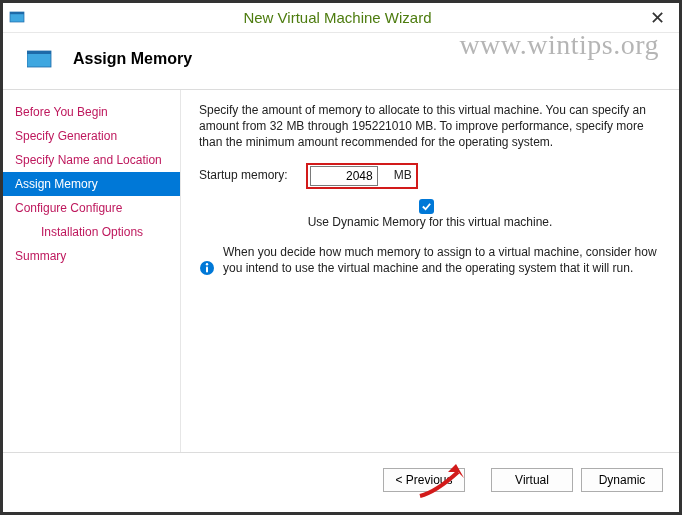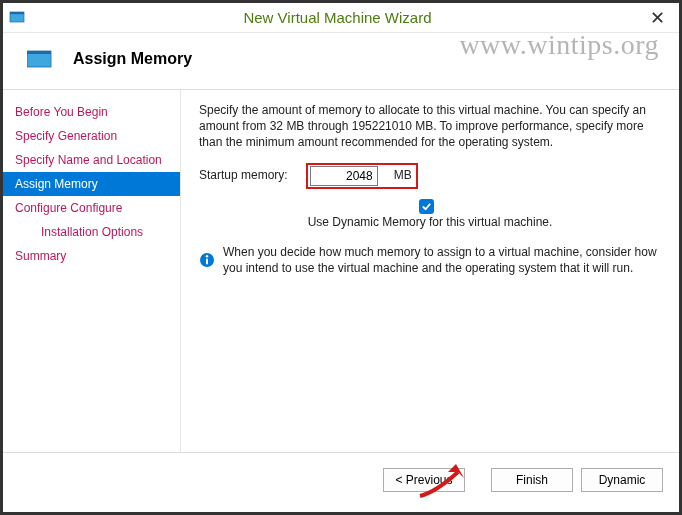--- a/index.html
+++ b/index.html
@@ -130,21 +130,21 @@
       background: #0078d7;
       color: #fff;
       display: flex;
       align-items: center;
       justify-content: center;
       font-size: 11px;
       margin-right: 7px;
     }
     .info-row {
       display: flex;
-      align-items: center;
+      align-items: flex-end;
       gap: 8px;
     }
     .info-icon {
       width: 16px; height: 16px;
       flex-shrink: 0;
       margin-top: 1px;
     }
     .footer {
       border-top: 1px solid #dcdcdc;
       height: 54px;
@@ -241,20 +241,20 @@
         </svg>
       </span>
       <span>When you decide how much memory to assign to a virtual machine, consider how you intend to use the virtual machine and the operating system that it will run.</span>
     </div>
   </div>
 </div>
 
 <div class="footer">
   <button>&lt; Previous</button>
   <span class="gap"></span>
-  <button>Finish</button>
+  <button>Virtual</button>
   <button>Dynamic</button>
 
   <svg class="arrow-annot" width="70" height="46" viewBox="0 0 70 46">
     <path d="M6 42 Q 22 38 44 18" stroke="#d21a1a" stroke-width="4" fill="none"></path>
     <path d="M44 18 L34 18 L42 10 L50 24 Z" fill="#d21a1a"></path>
   </svg>
 </div>
 
 </body></html>

